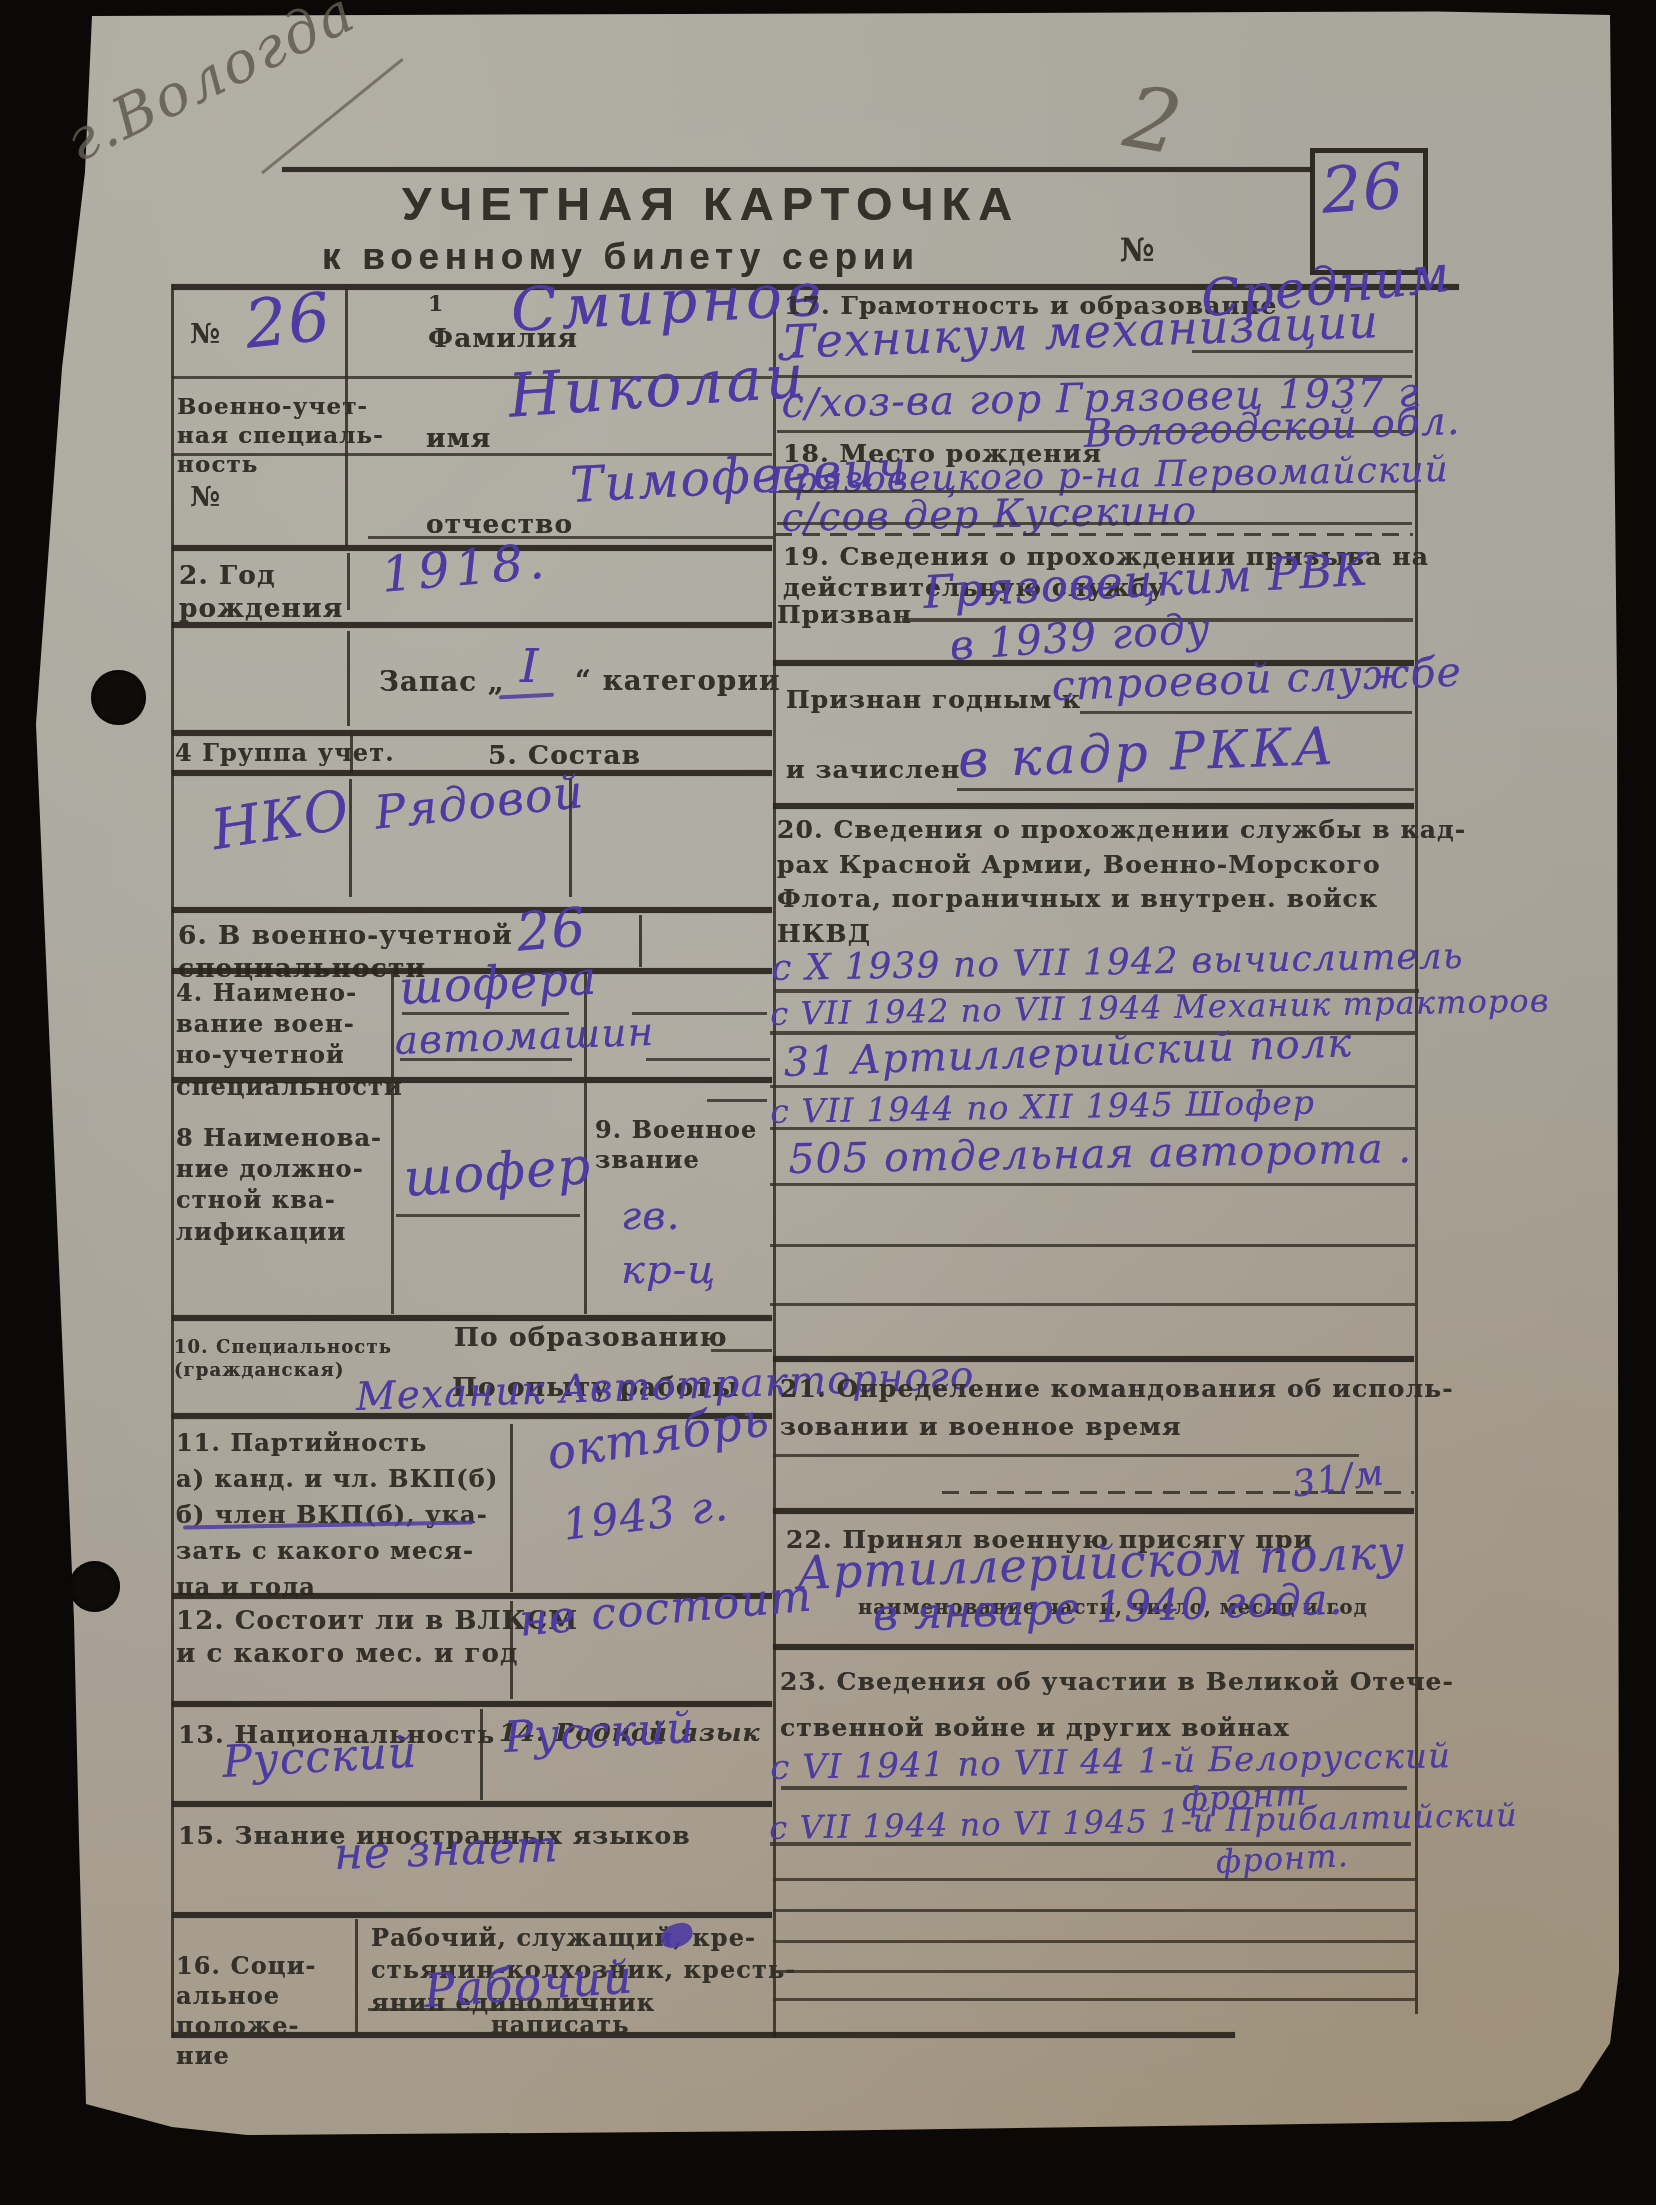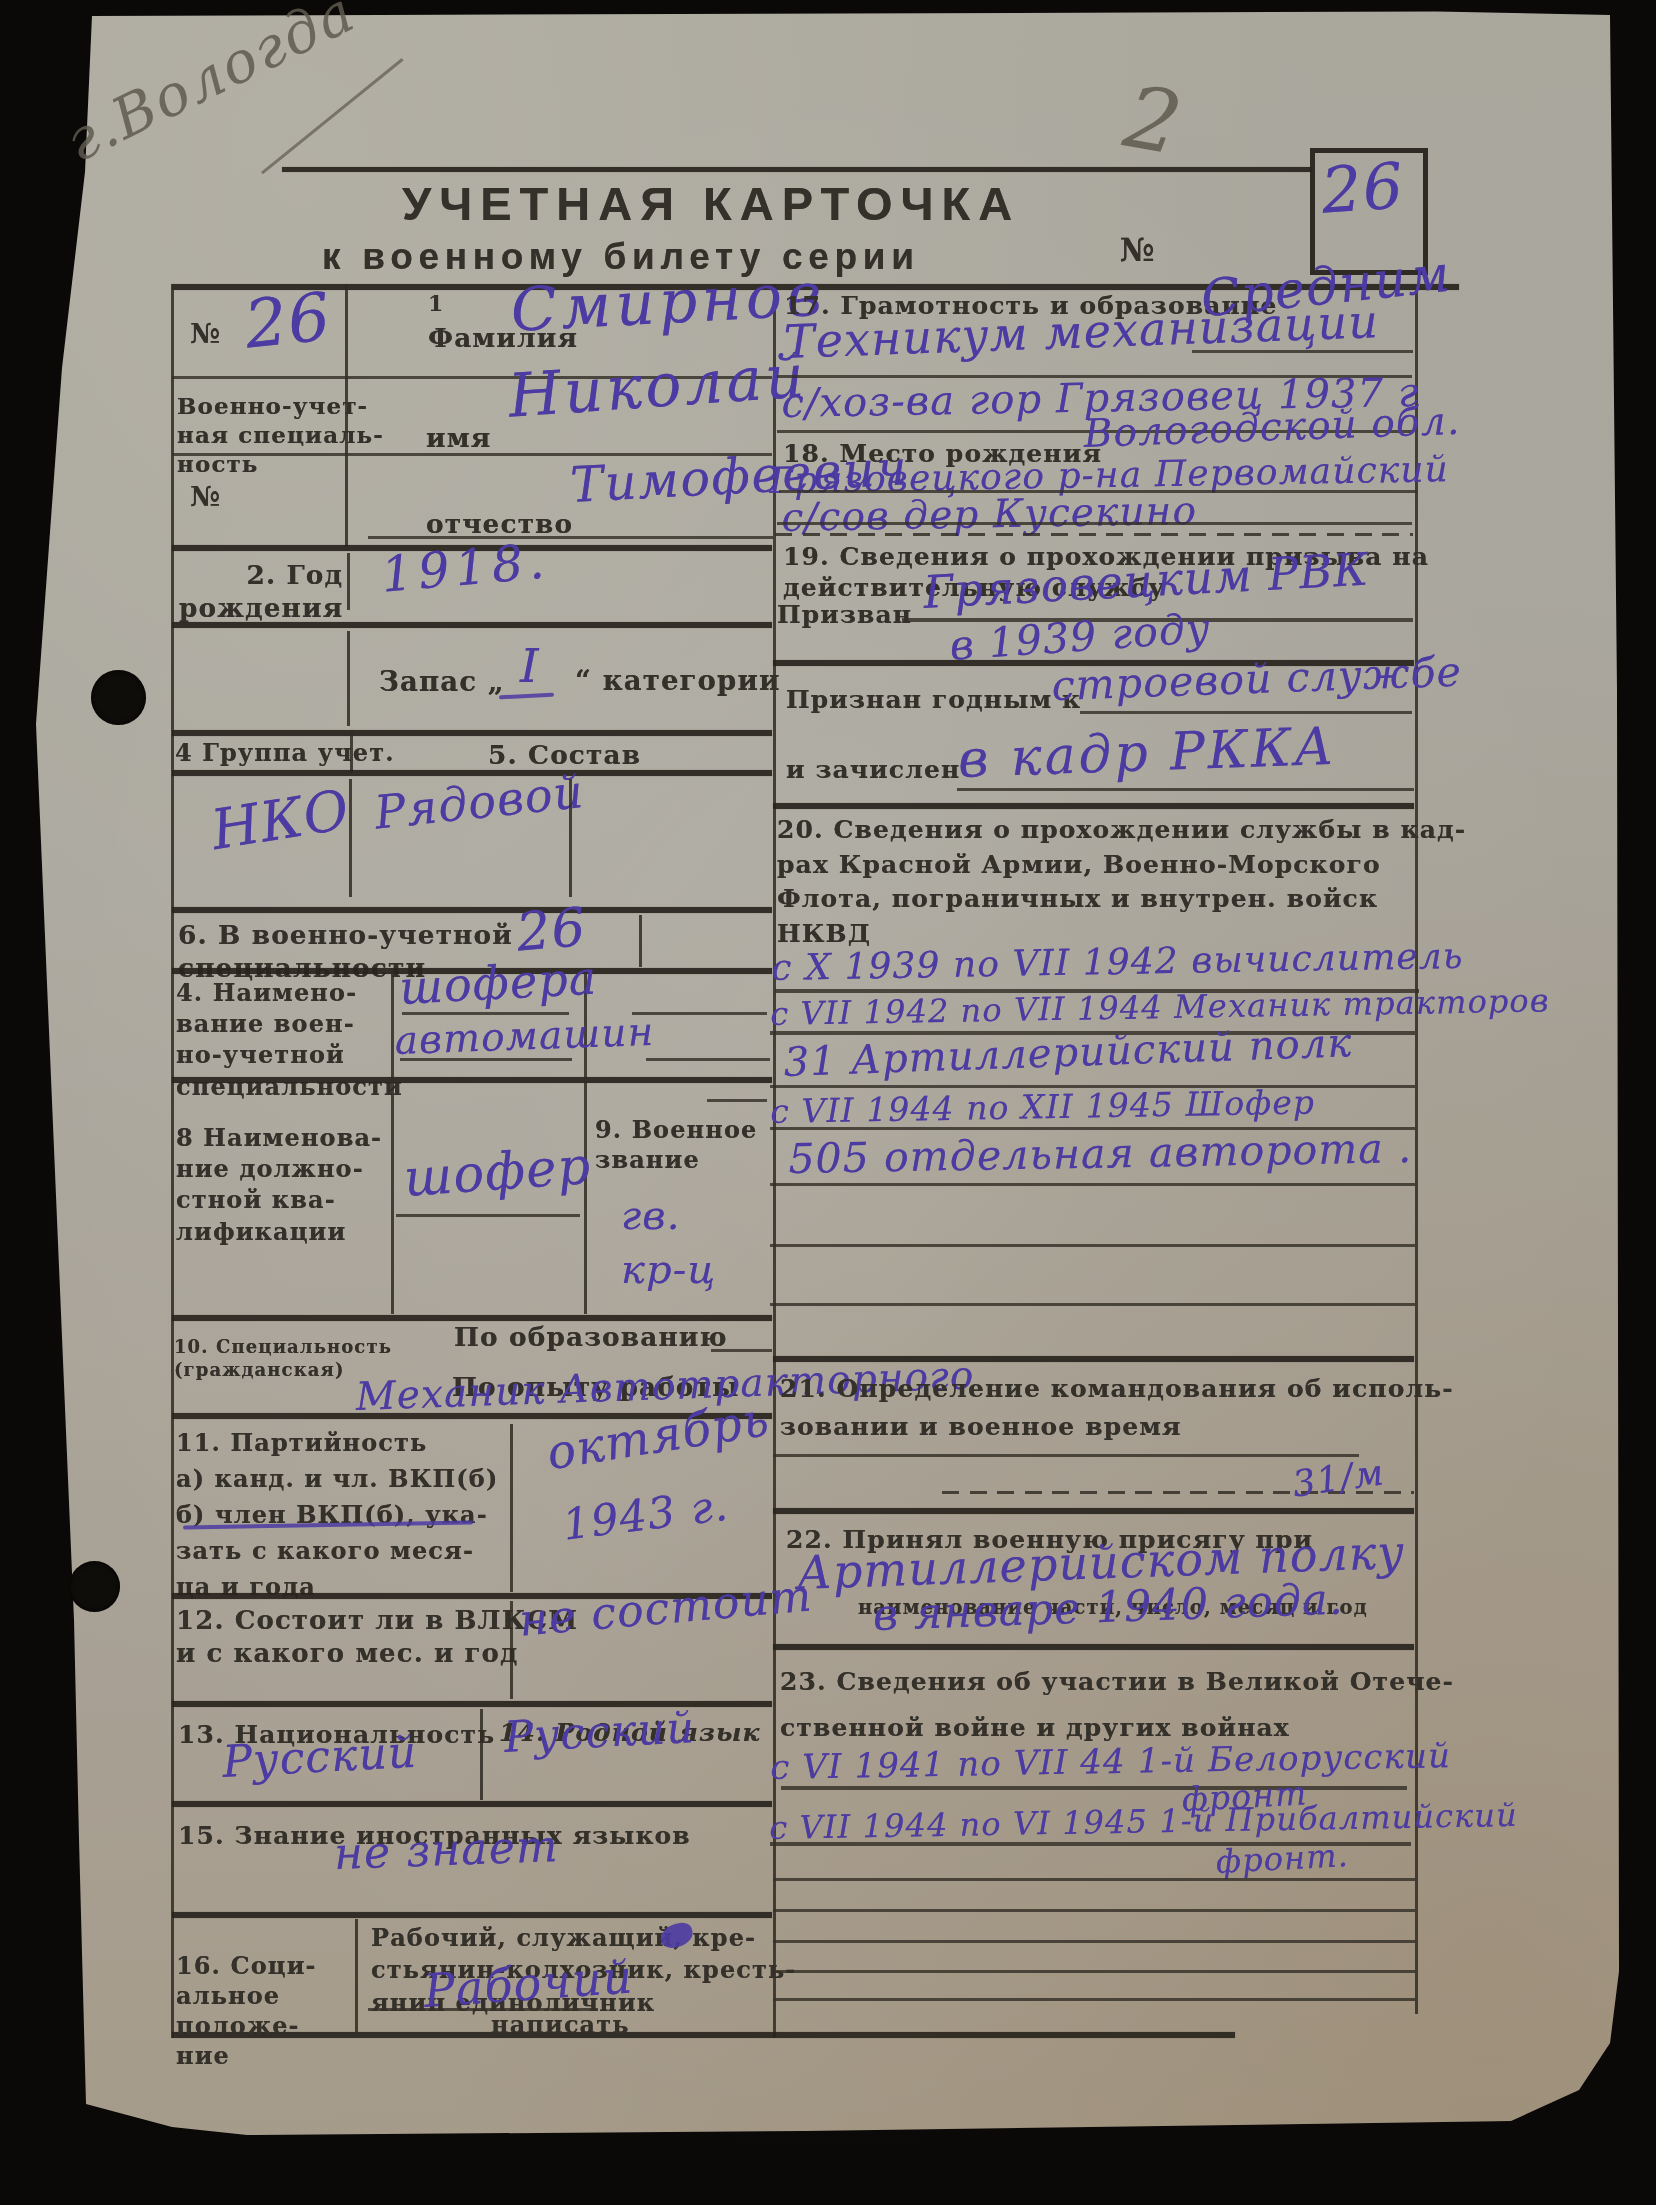--- a/index.html
+++ b/index.html
@@ -68,21 +68,21 @@
 ность</div>
   <div class="p" style="left:426px;top:421px;font-size:26.4px;">имя</div>
   <div class="hw" style="left:506px;top:361px;font-size:60px;letter-spacing:3.4px;transform:rotate(-4deg);">Николай</div>
   <div class="tl" style="left:172px;top:453px;width:600px;"></div>
   <div class="p" style="left:190px;top:480px;font-size:27.6px;">№</div>
   <div class="p" style="left:426px;top:507px;font-size:26.4px;">отчество</div>
   <div class="hw" style="left:569px;top:457px;font-size:49px;letter-spacing:1.7px;transform:rotate(-3deg);white-space:nowrap;">Тимофеевич</div>
   <div class="tl" style="left:368px;top:536px;width:405px;"></div>
   <div class="hl" style="left:172px;top:545px;width:600px;"></div>
 
-  <div class="p" style="left:179px;top:558px;font-size:26.4px;text-align:right;">2. Год
+  <div class="p" style="left:179px;top:558px;font-size:26.4px;">2. Год
 рождения</div>
   <div class="vl" style="left:347px;top:553px;height:57px;"></div>
   <div class="hw" style="left:379px;top:547px;font-size:49px;letter-spacing:5.7px;transform:rotate(-5deg);">1918.</div>
   <div class="hl" style="left:172px;top:622px;width:600px;"></div>
 
   <div class="vl" style="left:347px;top:631px;height:95px;"></div>
   <div class="p" style="left:379px;top:665px;font-size:27.6px;">Запас  „</div>
   <div class="hw" style="left:520px;top:638px;font-size:47px;">I</div>
   <div class="hwl" style="left:499px;top:694px;width:55px;transform:rotate(-3deg);"></div>
   <div class="p" style="left:575px;top:664px;font-size:27.6px;">“ категории</div>

